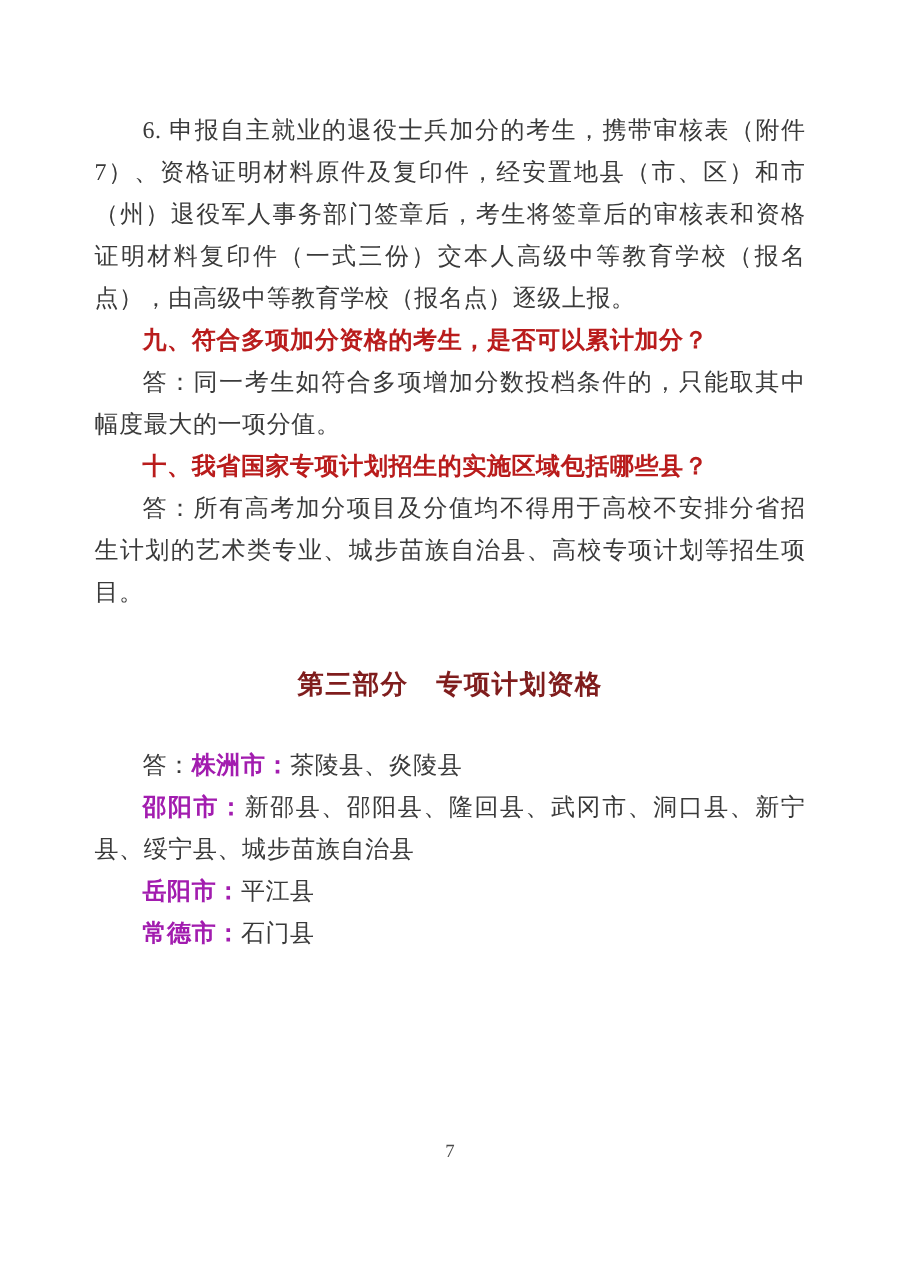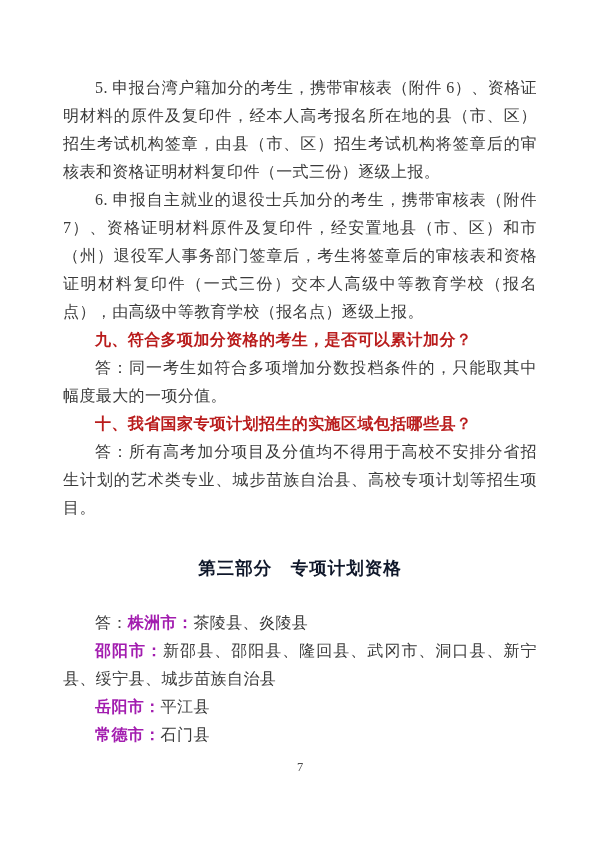--- a/index.html
+++ b/index.html
@@ -37,21 +37,21 @@
   }
   .section-heading {
     margin: 32px 0 27px 0;
     font-family: "Liberation Sans", "DejaVu Sans", sans-serif;
     font-size: 17.5px;
     font-weight: bold;
     line-height: 28px;
     letter-spacing: 1px;
     text-align: center;
     text-indent: 0;
-    color: #0f172a;
+    color: #7f1d1d;
   }
   .city {
     font-weight: bold;
     color: #a21caf;
   }
   .page-number {
     position: absolute;
     top: 759px;
     left: 0;
     width: 100%;
@@ -61,21 +61,20 @@
     color: #4a4a4a;
     font-family: "Liberation Serif", "DejaVu Serif", serif;
   }
 </style>
 </head>
 <body>
 
 <div class="page">
   <div class="content">
 
-    <p class="para">5. 申报台湾户籍加分的考生，携带审核表（附件 6）、资格证明材料的原件及复印件，经本人高考报名所在地的县（市、区）招生考试机构签章，由县（市、区）招生考试机构将签章后的审核表和资格证明材料复印件（一式三份）逐级上报。</p>
 
     <p class="para">6. 申报自主就业的退役士兵加分的考生，携带审核表（附件7）、资格证明材料原件及复印件，经安置地县（市、区）和市（州）退役军人事务部门签章后，考生将签章后的审核表和资格证明材料复印件（一式三份）交本人高级中等教育学校（报名点），由高级中等教育学校（报名点）逐级上报。</p>
 
     <p class="para question">九、符合多项加分资格的考生，是否可以累计加分？</p>
 
     <p class="para">答：同一考生如符合多项增加分数投档条件的，只能取其中幅度最大的一项分值。</p>
 
     <p class="para question">十、我省国家专项计划招生的实施区域包括哪些县？</p>
 
     <p class="para">答：所有高考加分项目及分值均不得用于高校不安排分省招生计划的艺术类专业、城步苗族自治县、高校专项计划等招生项目。</p>

